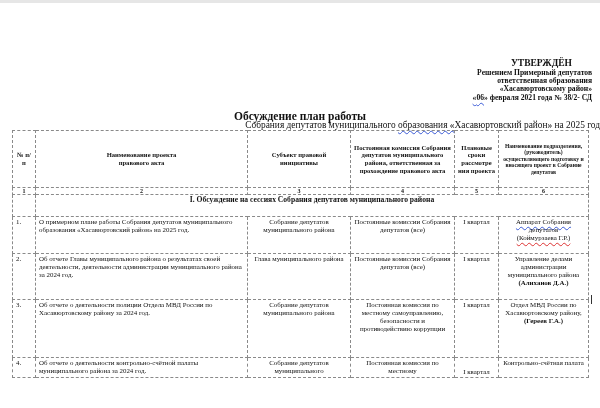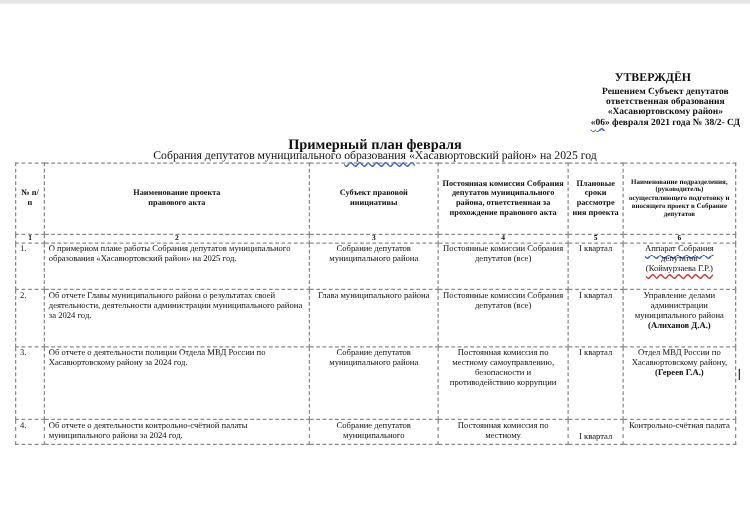--- a/index.html
+++ b/index.html
@@ -3,32 +3,32 @@
 <meta charset="utf-8">
 <style>
   html, body { margin: 0; padding: 0; }
   body {
     width: 600px; height: 408px; overflow: hidden; background: #ffffff;
     font-family: "Liberation Serif", serif; color: #111;
     position: relative;
   }
   .topbar { position: absolute; left: 0; top: 0; width: 600px; height: 3px; background: #e6e6e6; }
   .approve {
-    position: absolute; right: 8px; top: 58px; text-align: center;
+    position: absolute; right: 8px; top: 58px; text-align: right;
     font-weight: bold; font-size: 7.6px; line-height: 8.2px;
   }
   .approve .head { font-size: 9.5px; line-height: 11px; margin-right: 20px; }
   .wavy { text-decoration: underline wavy #3b5bd6; text-decoration-thickness: 0.6px; text-underline-offset: 1.5px; }
   .wavy-red { text-decoration: underline wavy #d33; text-decoration-thickness: 0.6px; text-underline-offset: 1.5px; }
   .title {
     position: absolute; left: 0; width: 600px; top: 110px; text-align: center;
     font-weight: bold; font-size: 11.5px; line-height: 12px;
   }
   .subtitle {
-    position: absolute; left: 0; width: 600px; top: 120px; text-align: center;
+    position: absolute; left: 0; width: 600px; top: 120px; text-align: right;
     font-size: 9.4px; line-height: 10px;
   }
   table.plan {
     position: absolute; left: 12px; top: 130px; width: 576px;
     border-collapse: collapse; table-layout: fixed;
   }
   table.plan td {
     border: 0.8px dashed #8a8a8a; vertical-align: top; padding: 1px 3px;
     font-size: 6.9px; line-height: 7.9px;
   }
@@ -41,27 +41,27 @@
   .bold { font-weight: bold; }
   .cursor { position: absolute; left: 591px; top: 295px; width: 1px; height: 9px; background: #333; }
 </style>
 </head>
 <body>
 
 <div class="topbar"></div>
 
 <div class="approve">
   <div class="head">УТВЕРЖДЁН</div>
-  <div>Решением Субъект депутатов</div>
+  <div>Решением Примерный депутатов</div>
   <div>ответственная образования</div>
   <div>«Хасавюртовскому район»</div>
   <div><span class="wavy">«</span><span class="wavy">06</span><span>» февраля  2021 года № 38/2- СД</span></div>
 </div>
 
-<div class="title">Примерный план февраля</div>
+<div class="title">Обсуждение план работы</div>
 <div class="subtitle"><span>Собрания депутатов муниципального </span><span class="wavy">образования  «</span><span>Хасавюртовский район»  на 2025 год</span></div>
 
 <table class="plan">
   <colgroup>
     <col style="width:23px">
       <col style="width:212px">
       <col style="width:103px">
       <col style="width:104px">
       <col style="width:44px">
       <col style="width:90px">
@@ -75,20 +75,24 @@
     <td>Плановые сроки рассмотре ния проекта</td>
     <td class="small">Наименование подразделения, (руководитель) осуществляющего подготовку и вносящего проект в  Собрание депутатов</td>
   </tr>
   <tr class="nums">
     <td>1</td>
     <td>2</td>
     <td>3</td>
     <td>4</td>
     <td>5</td>
     <td>6</td>
+  </tr>
+  <tr class="section">
+    <td></td>
+    <td colspan="5">I. Обсуждение на сессиях Собрания депутатов муниципального района</td>
   </tr>
 
   <tr style="height:37px">
     <td>1.</td>
     <td>О примерном плане работы Собрания депутатов муниципального образования «Хасавюртовский район» на 2025 год.</td>
     <td class="c">Собрание депутатов муниципального района</td>
     <td class="c">Постоянные комиссии Собрания депутатов (все)</td>
     <td class="c vm">I квартал</td>
     <td class="c">
       <div class="wavy">Аппарат  Собрания</div>

